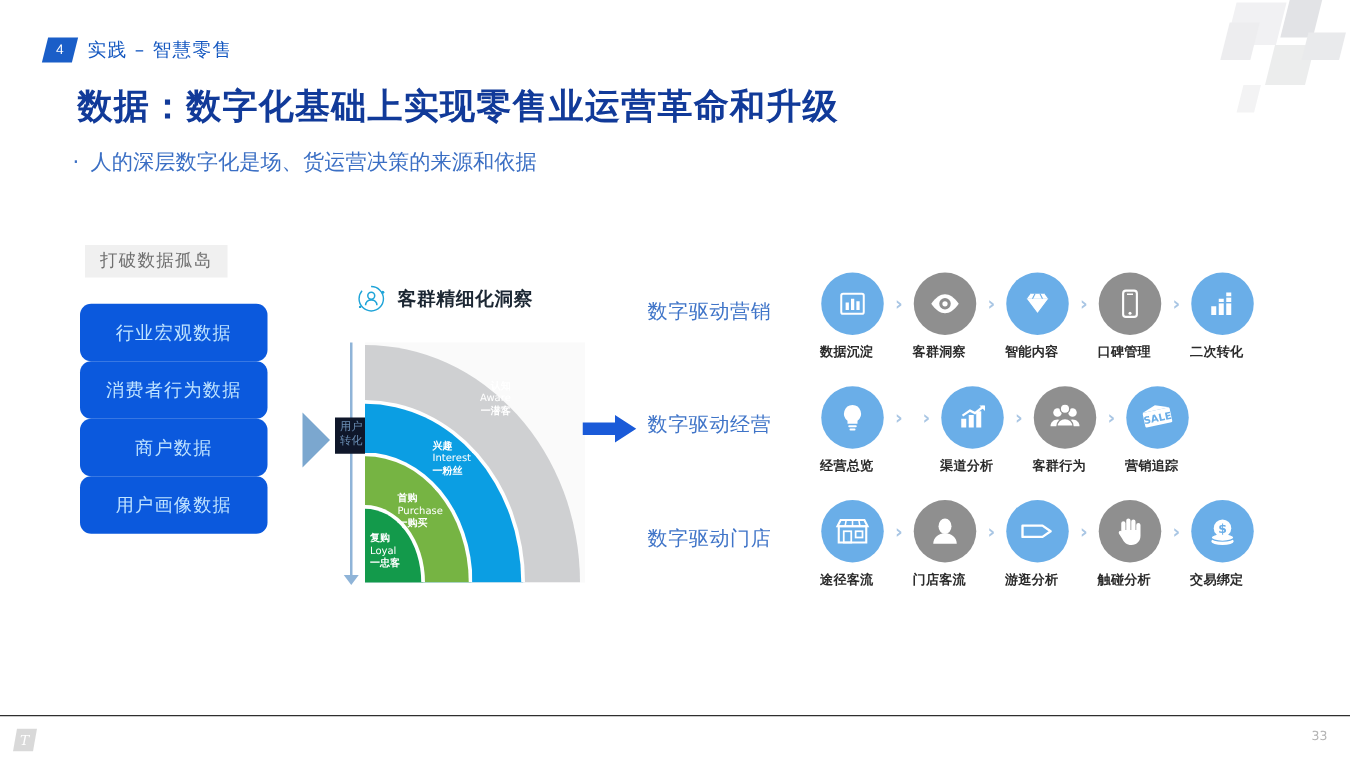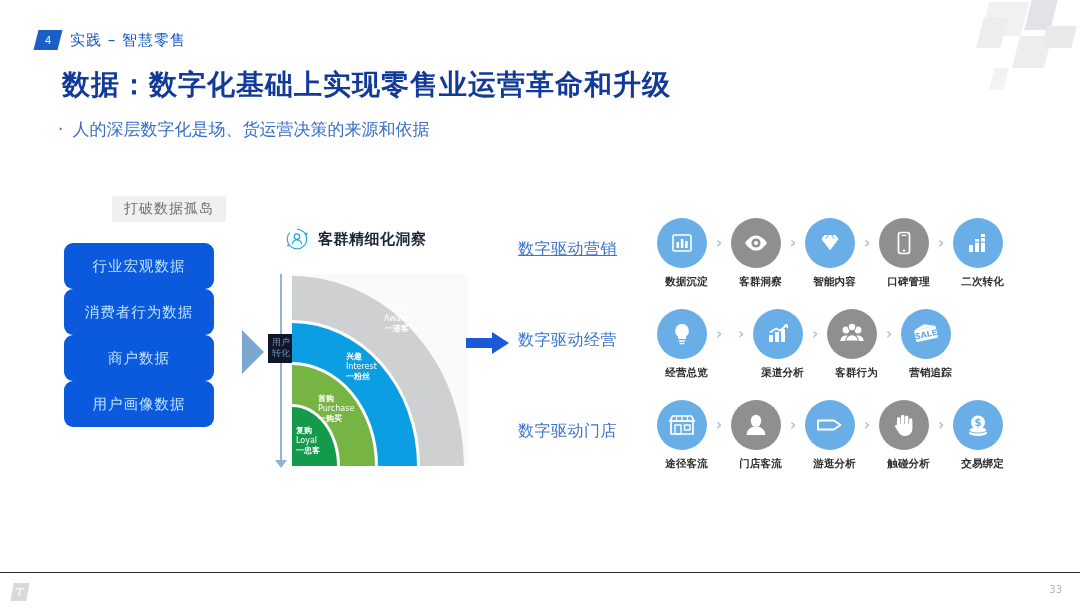--- a/index.html
+++ b/index.html
@@ -58,21 +58,20 @@
   }
   .subtitle .dot { font-size: 17px; line-height: 1; }
 
   
   .island-label {
     position: absolute; left: 68px; top: 196px;
     background: #f0f0f0;
     padding: 4px 12px;
     font-size: 14px; color: #6f6f6f; letter-spacing: 1px;
     font-family: "DejaVu Sans", sans-serif;
-    margin-left: 44px;
   }
   .data-boxes { position: absolute; left: 64px; top: 243px; }
   .data-box {
     width: 150px; height: 46px; margin-bottom: 0;
     background: #0b59dd; border-radius: 9px;
     display: flex; align-items: center; justify-content: center;
     color: #bfe3ff; font-size: 14.5px; letter-spacing: 1px;
     font-family: "DejaVu Sans", sans-serif;
   }
 
@@ -143,28 +142,28 @@
 
   
   .big-arrow { position: absolute; left: 466px; top: 330px; width: 44px; height: 26px; }
 
   
   .driver {
     position: absolute; left: 518px;
     font-size: 16px; color: #3f74c8; letter-spacing: .5px;
     font-family: "DejaVu Sans", sans-serif;
   }
-  .driver.r1 { top: 239px; text-decoration: underline; }
+  .driver.r1 { top: 239px; }
   .driver.r2 { top: 330px; }
   .driver.r3 { top: 421px; }
 
   
   .icon-grid { position: absolute; left: 656px; top: 218px; }
   .icon-row { display: flex; align-items: flex-start; margin-bottom: 20px; }
-  .icon-cell { width: 52px; text-align: right; }
+  .icon-cell { width: 52px; text-align: left; }
   .icon-circle {
     width: 50px; height: 50px; border-radius: 50%;
     display: flex; align-items: center; justify-content: center;
     margin: 0 auto;
   }
   .icon-circle.blue { background: #6aaee8; }
   .icon-circle.gray { background: #8f8f8f; }
   .icon-caption {
     margin-top: 7px; font-size: 10.5px; font-weight: bold; color: #2b2b2b;
     letter-spacing: .2px; white-space: nowrap;

